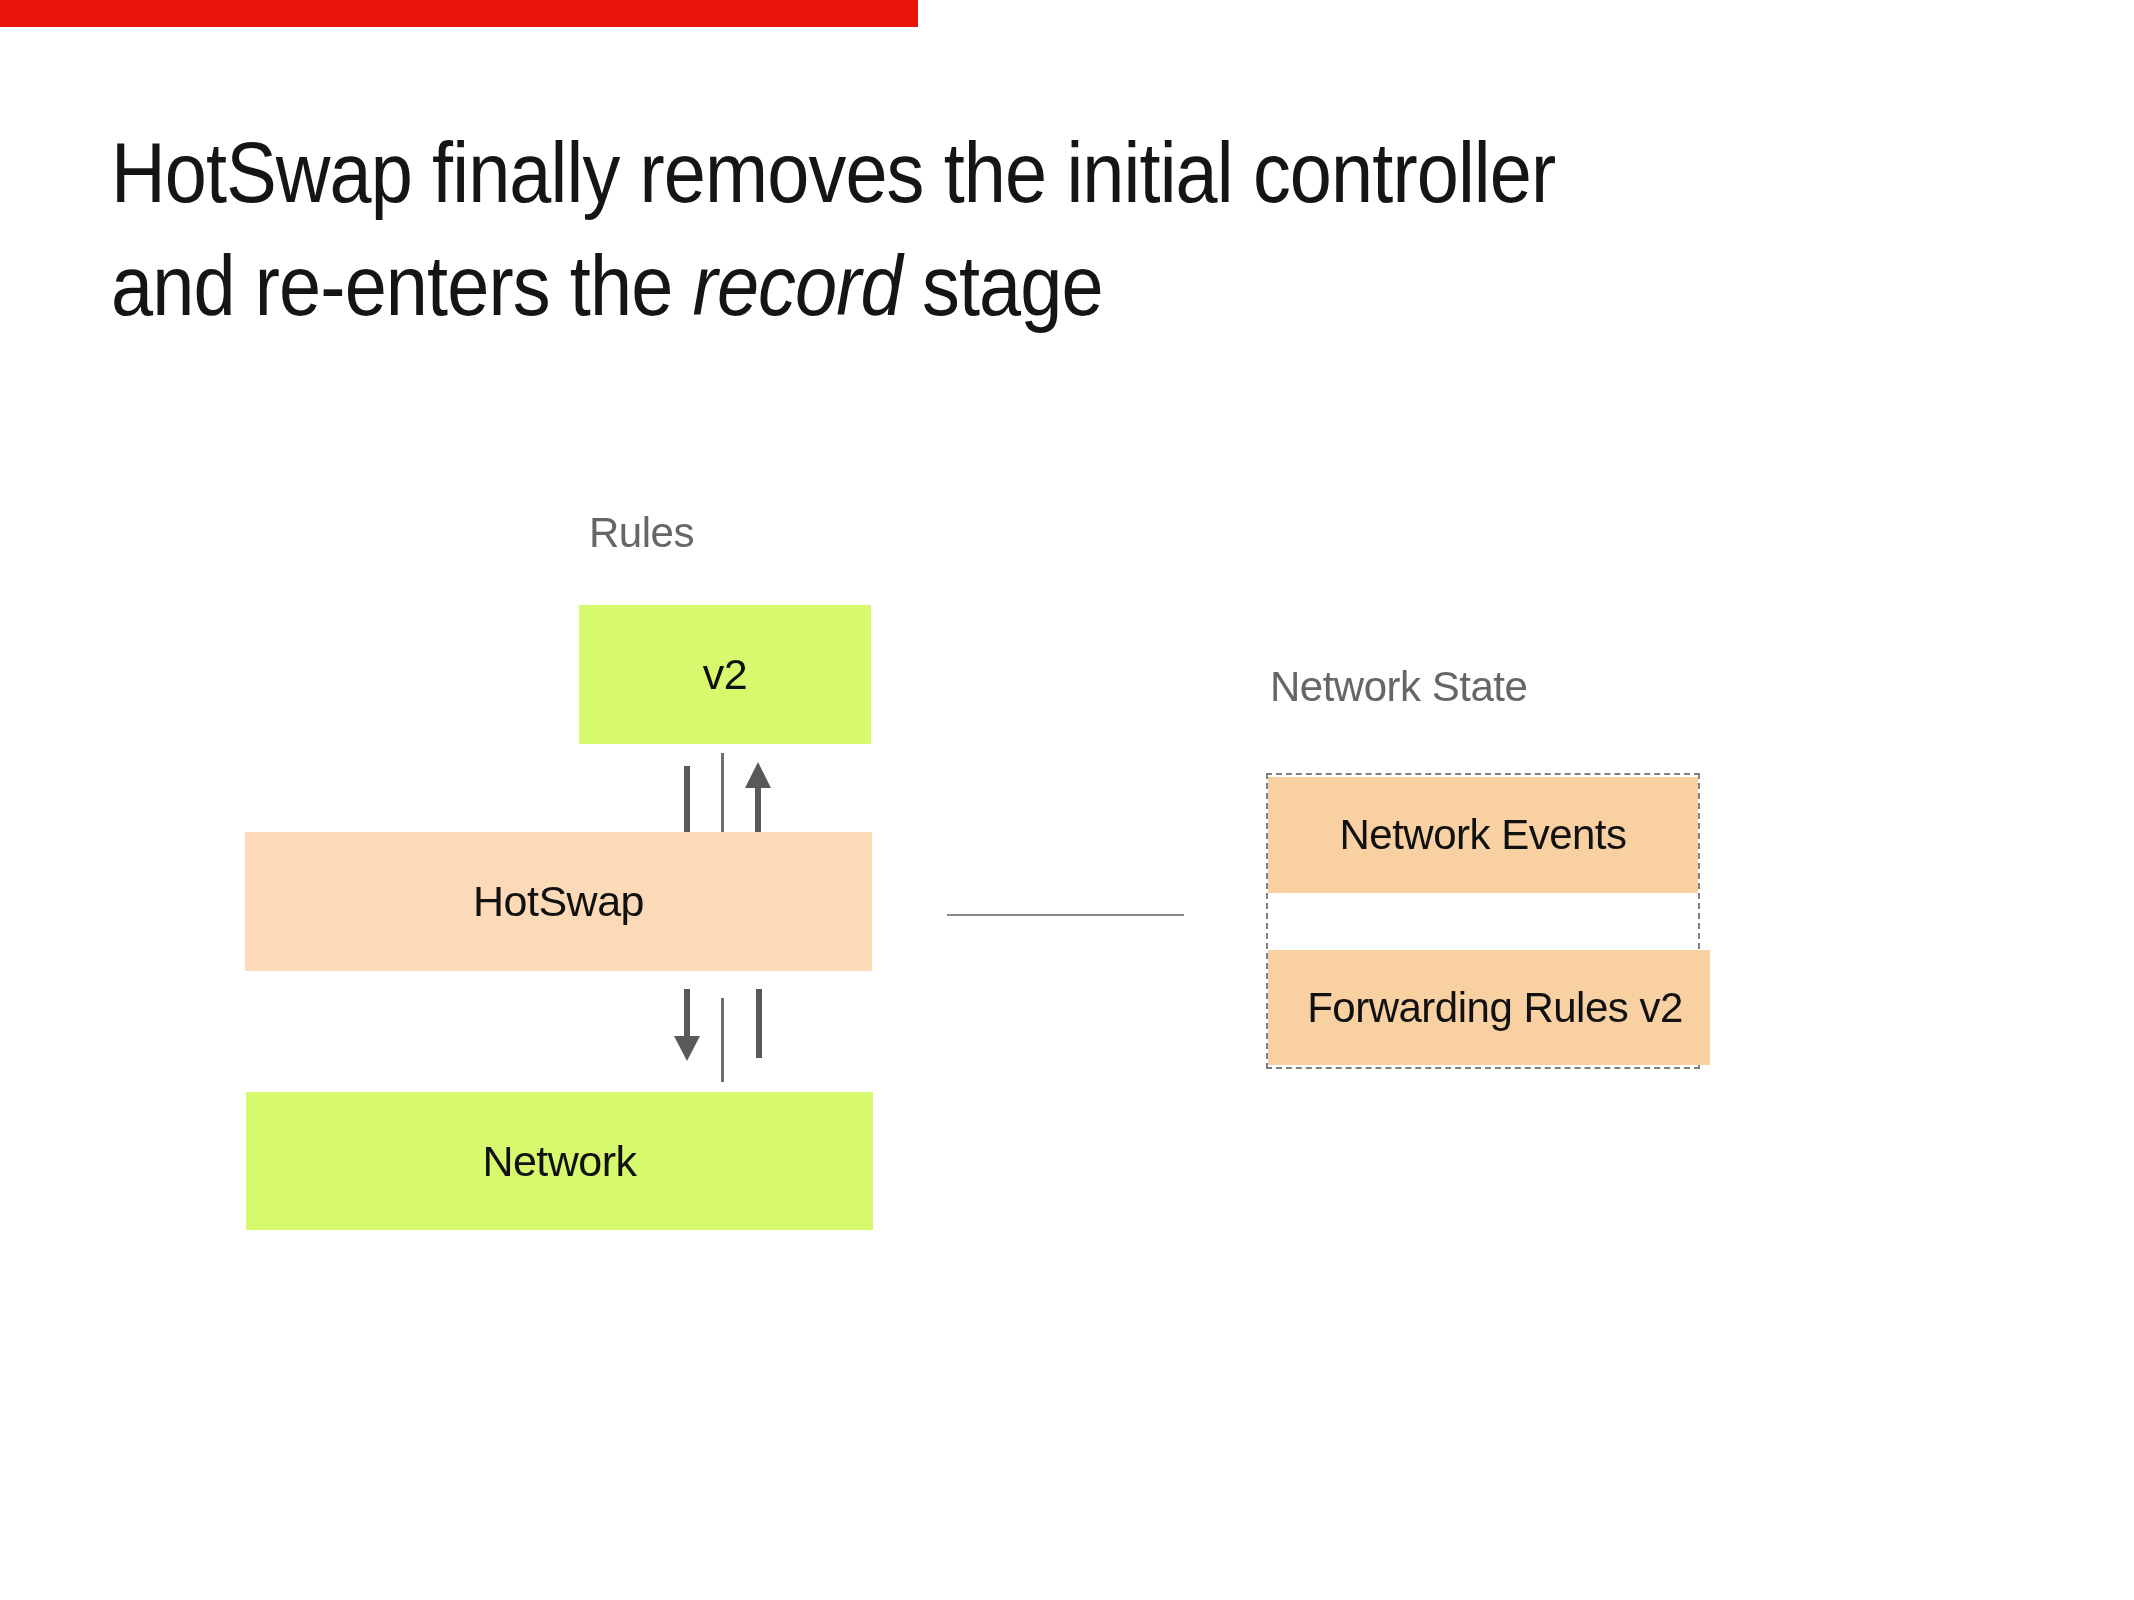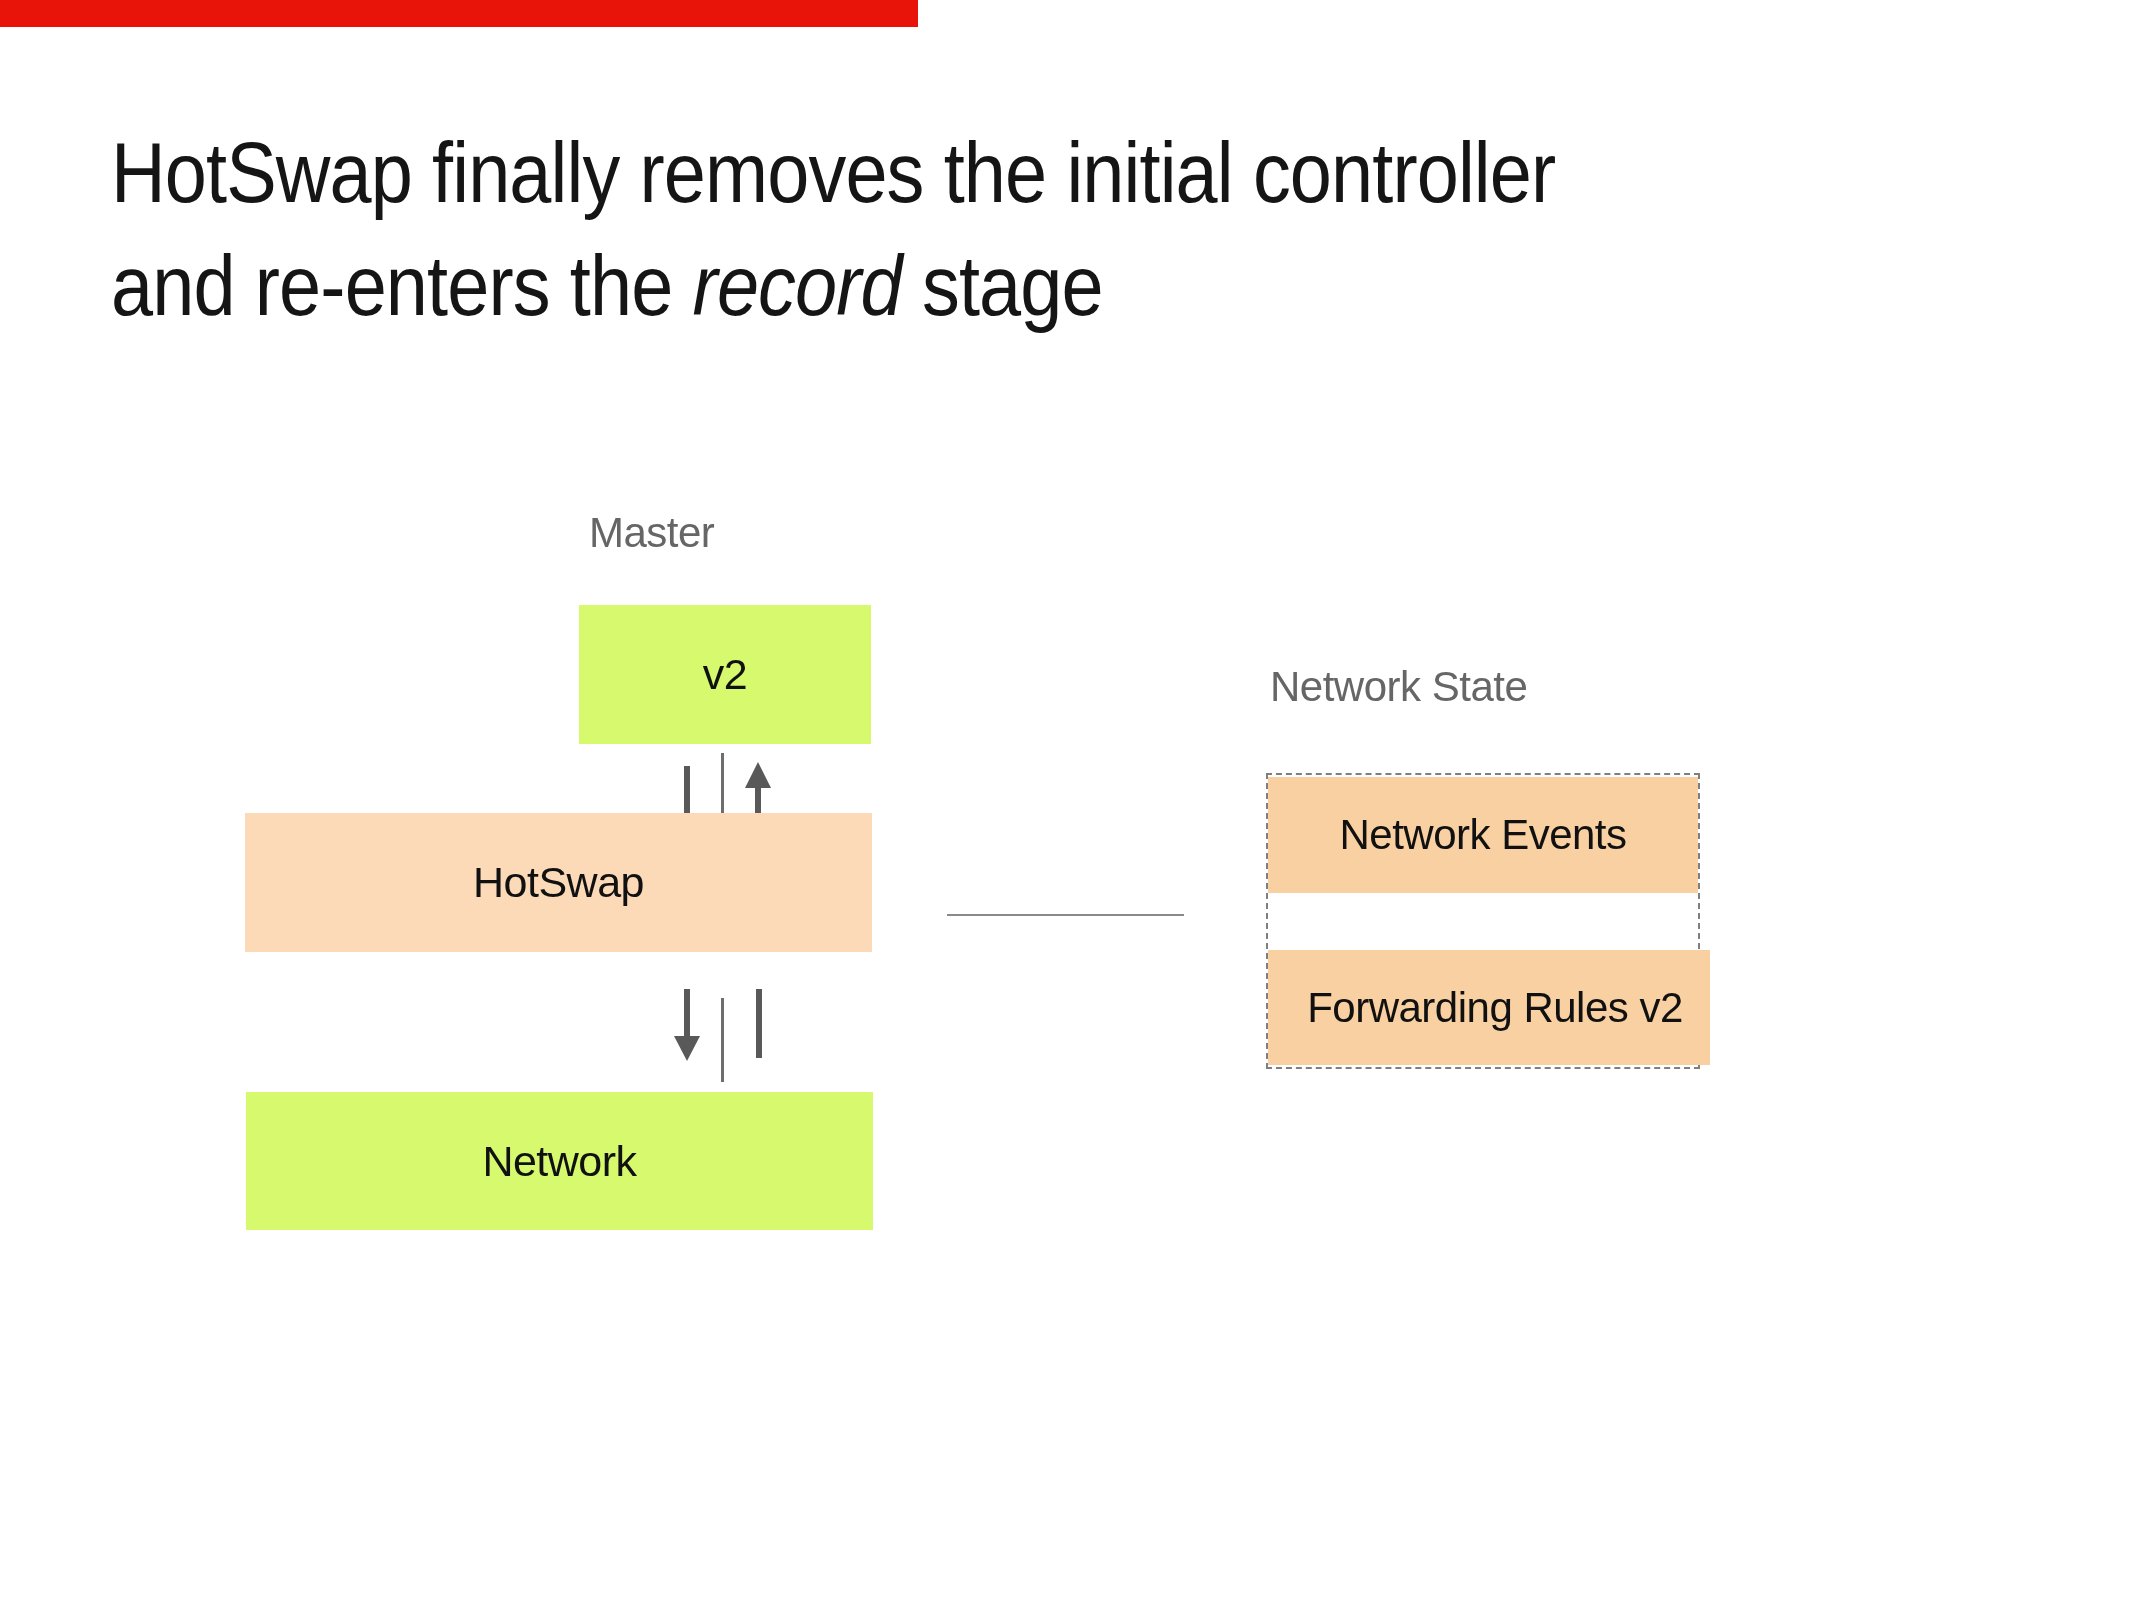--- a/index.html
+++ b/index.html
@@ -49,21 +49,21 @@
     display: flex;
     align-items: center;
     justify-content: center;
     font-size: 43px;
     color: #111111;
     letter-spacing: -0.5px;
   }
   .green { background: #d6f96e; }
   .peach { background: #fcdab8; }
   .v2-box      { left: 579px; top: 605px; width: 292px; height: 139px; }
-  .hotswap-box { left: 245px; top: 813px; width: 627px; height: 139px; }
+  .hotswap-box { left: 245px; top: 832px; width: 627px; height: 139px; }
   .network-box { left: 246px; top: 1092px; width: 627px; height: 138px; }
 
   
   .vline { background: #595959; }
   .vline.thin { background: #6e6e6e; }
   .up-line-left   { left: 684px; top: 766px; width: 6px; height: 83px; }
   .up-line-mid    { left: 721px; top: 753px; width: 3px; height: 84px; }
   .up-arrow-shaft { left: 755px; top: 787px; width: 6px; height: 62px; }
   .up-arrow-head  {
     left: 745px; top: 762px;
@@ -119,21 +119,21 @@
 
 <div class="slide">
 
   <div class="abs progress-bar"></div>
 
   <div class="abs title">
     <div>HotSwap finally removes the initial controller</div>
     <div><span>and re-enters the </span><span class="ital">record</span><span> stage</span></div>
   </div>
 
-  <div class="abs gray-label master-label">Master</div>
+  <div class="abs gray-label master-label">Rules</div>
 
   <div class="abs dbox green v2-box">
     <span>v2</span>
   </div>
 
   <div class="abs vline up-line-left"></div>
   <div class="abs vline thin up-line-mid"></div>
   <div class="abs up-arrow-head"></div>
   <div class="abs vline up-arrow-shaft"></div>
 

